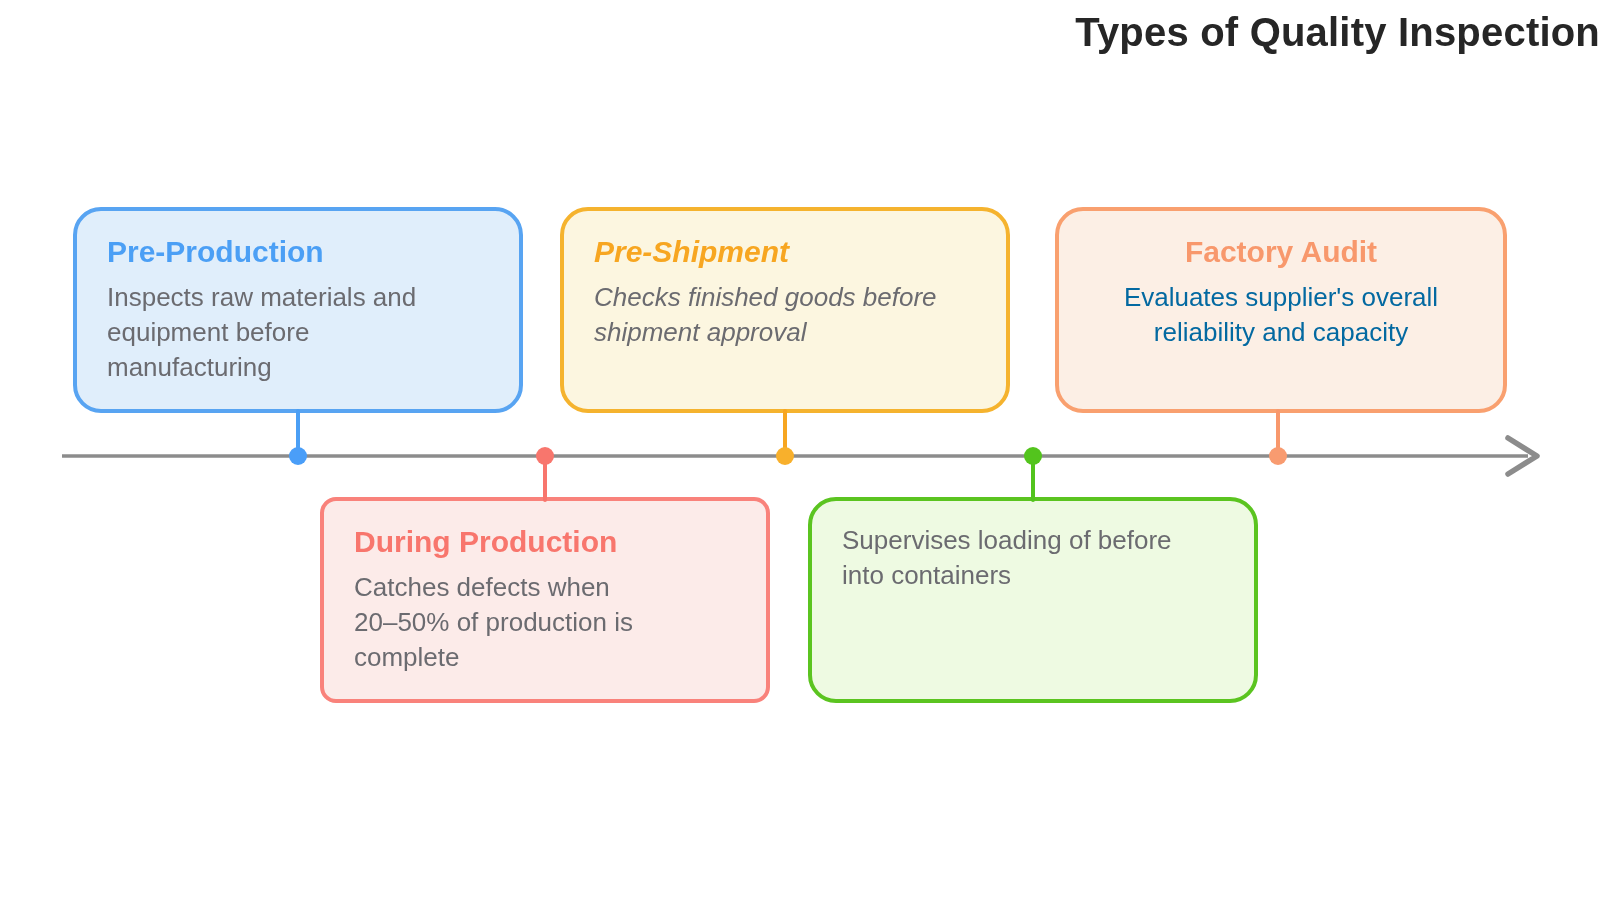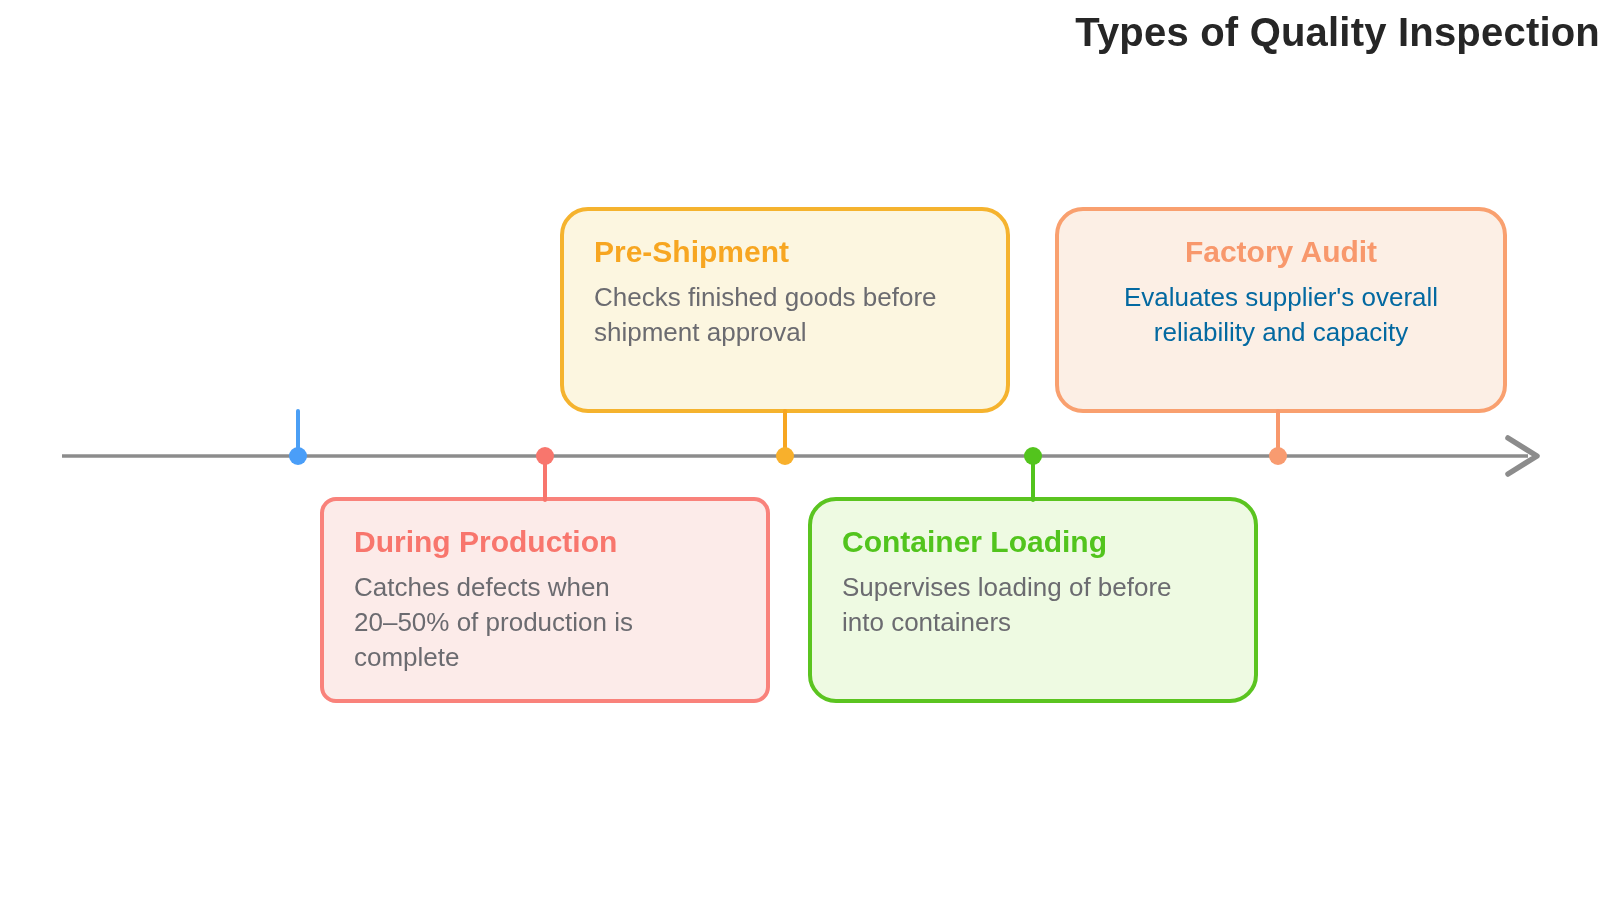--- a/index.html
+++ b/index.html
@@ -61,36 +61,41 @@
     pointer-events: none;
   }
 </style>
 </head>
 <body>
 
 <div class="canvas">
 
   <div class="page-title" style="color: rgb(38, 38, 38);">Types of Quality Inspection</div>
 
+  <div class="card card-pre-production" style="background-color: rgb(224, 238, 251); border-color: rgb(88, 164, 242);">
+    <h2 class="card-title" style="color: rgb(75, 159, 245);">Pre-Production</h2>
+    <p class="card-body" style="color: rgb(107, 107, 112);">Inspects raw materials and
+equipment before
+manufacturing</p>
+  </div>
 
   <div class="card card-during-production" style="background-color: rgb(252, 235, 233); border-color: rgb(249, 130, 123); border-radius: 16px;">
     <h2 class="card-title" style="color: rgb(248, 118, 109);">During Production</h2>
     <p class="card-body" style="color: rgb(107, 107, 112);">Catches defects when
 20–50% of production is
 complete</p>
   </div>
 
-  <div class="card card-pre-shipment" style="background-color: rgb(252, 246, 224); border-color: rgb(245, 179, 46);">
+  <div class="card card-pre-shipment" style="background-color: rgb(252, 246, 224); border-color: rgb(245, 179, 46); font-style: italic;">
     <h2 class="card-title" style="color: rgb(247, 166, 33);">Pre-Shipment</h2>
     <p class="card-body" style="color: rgb(107, 107, 112);">Checks finished goods before
 shipment approval</p>
   </div>
 
   <div class="card card-container-loading" style="background-color: rgb(238, 250, 226); border-color: rgb(91, 196, 32);">
-    <h2 class="card-title" style="color: rgb(82, 196, 29);">Container Loading</h2>
     <p class="card-body" style="color: rgb(107, 107, 112);">Supervises loading of before
 into containers</p>
   </div>
 
   <div class="card card-factory-audit" style="background-color: rgb(252, 239, 229); border-color: rgb(249, 160, 111); text-align: center;">
     <h2 class="card-title" style="color: rgb(248, 152, 108);">Factory Audit</h2>
     <p class="card-body" style="color: #0369a1;">Evaluates supplier's overall
 reliability and capacity</p>
   </div>
 

